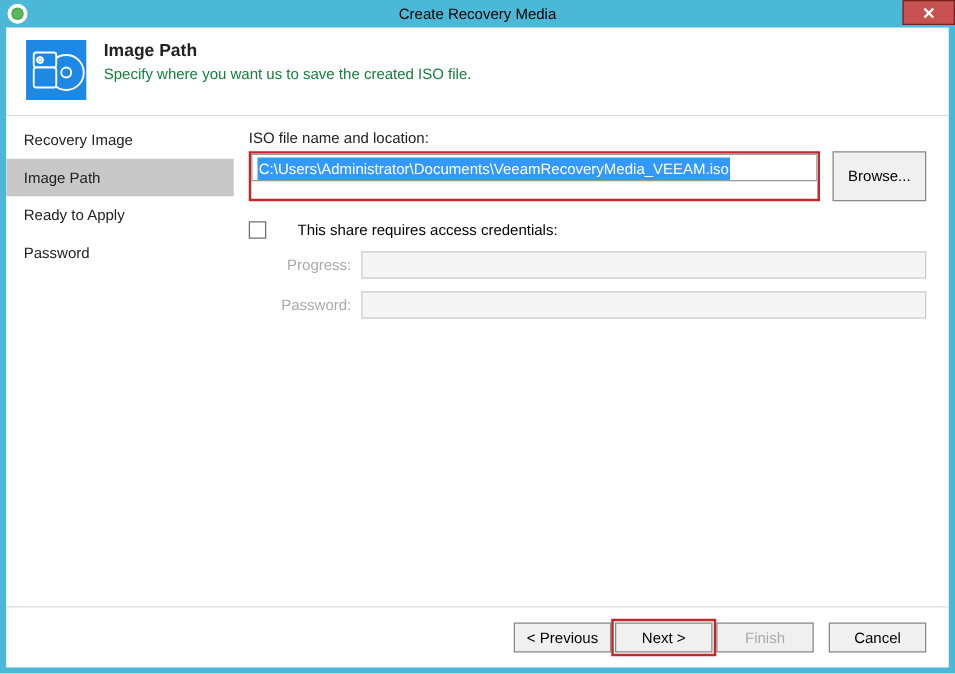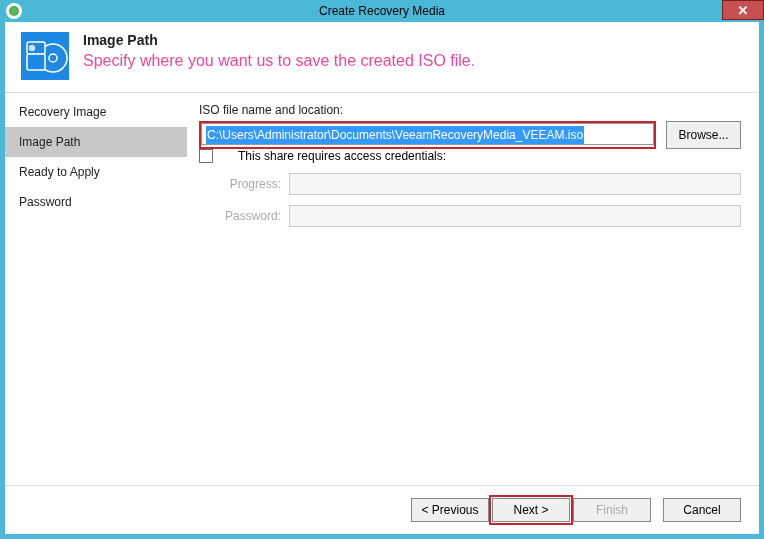--- a/index.html
+++ b/index.html
@@ -83,22 +83,22 @@
       flex-shrink: 0;
     }
     .header-icon svg { width: 48px; height: 48px; }
     .header-text h1 {
       font-size: 14px;
       font-weight: bold;
       margin-bottom: 4px;
       color: #222;
     }
     .header-text p {
-      font-size: 16px;
-      color: #ec4899;
+      font-size: 12px;
+      color: #15803d;
     }
     .body {
       display: flex;
       flex: 1;
     }
     .sidebar {
       width: 188px;
       background: #fff;
       padding-top: 4px;
     }
@@ -116,20 +116,21 @@
       padding: 10px 18px 10px 12px;
     }
     .field-label {
       font-size: 12px;
       color: #222;
       margin-bottom: 4px;
     }
     .path-row {
       display: flex;
       gap: 10px;
+      margin-bottom: 16px;
     }
     .path-input-wrap {
       border: 2.5px solid #c1272d;
       padding: 0;
       flex-shrink: 0;
     }
     .path-input {
       width: 453px;
       height: 22px;
       border: 1px solid #999;
@@ -140,21 +141,21 @@
     .path-input-selected {
       background: #3399ff;
       color: #fff;
       padding: 1px 1px;
       display: inline-block;
       height: 18px;
       line-height: 16px;
     }
     .browse-btn {
       width: 75px;
-      height: 28px;
+      height: 40px;
       border: 1px solid #888;
       background: #f0f0f0;
       font-size: 12px;
       cursor: pointer;
     }
     .checkbox-row {
       display: flex;
       align-items: center;
       gap: 25px;
       margin-bottom: 10px;

